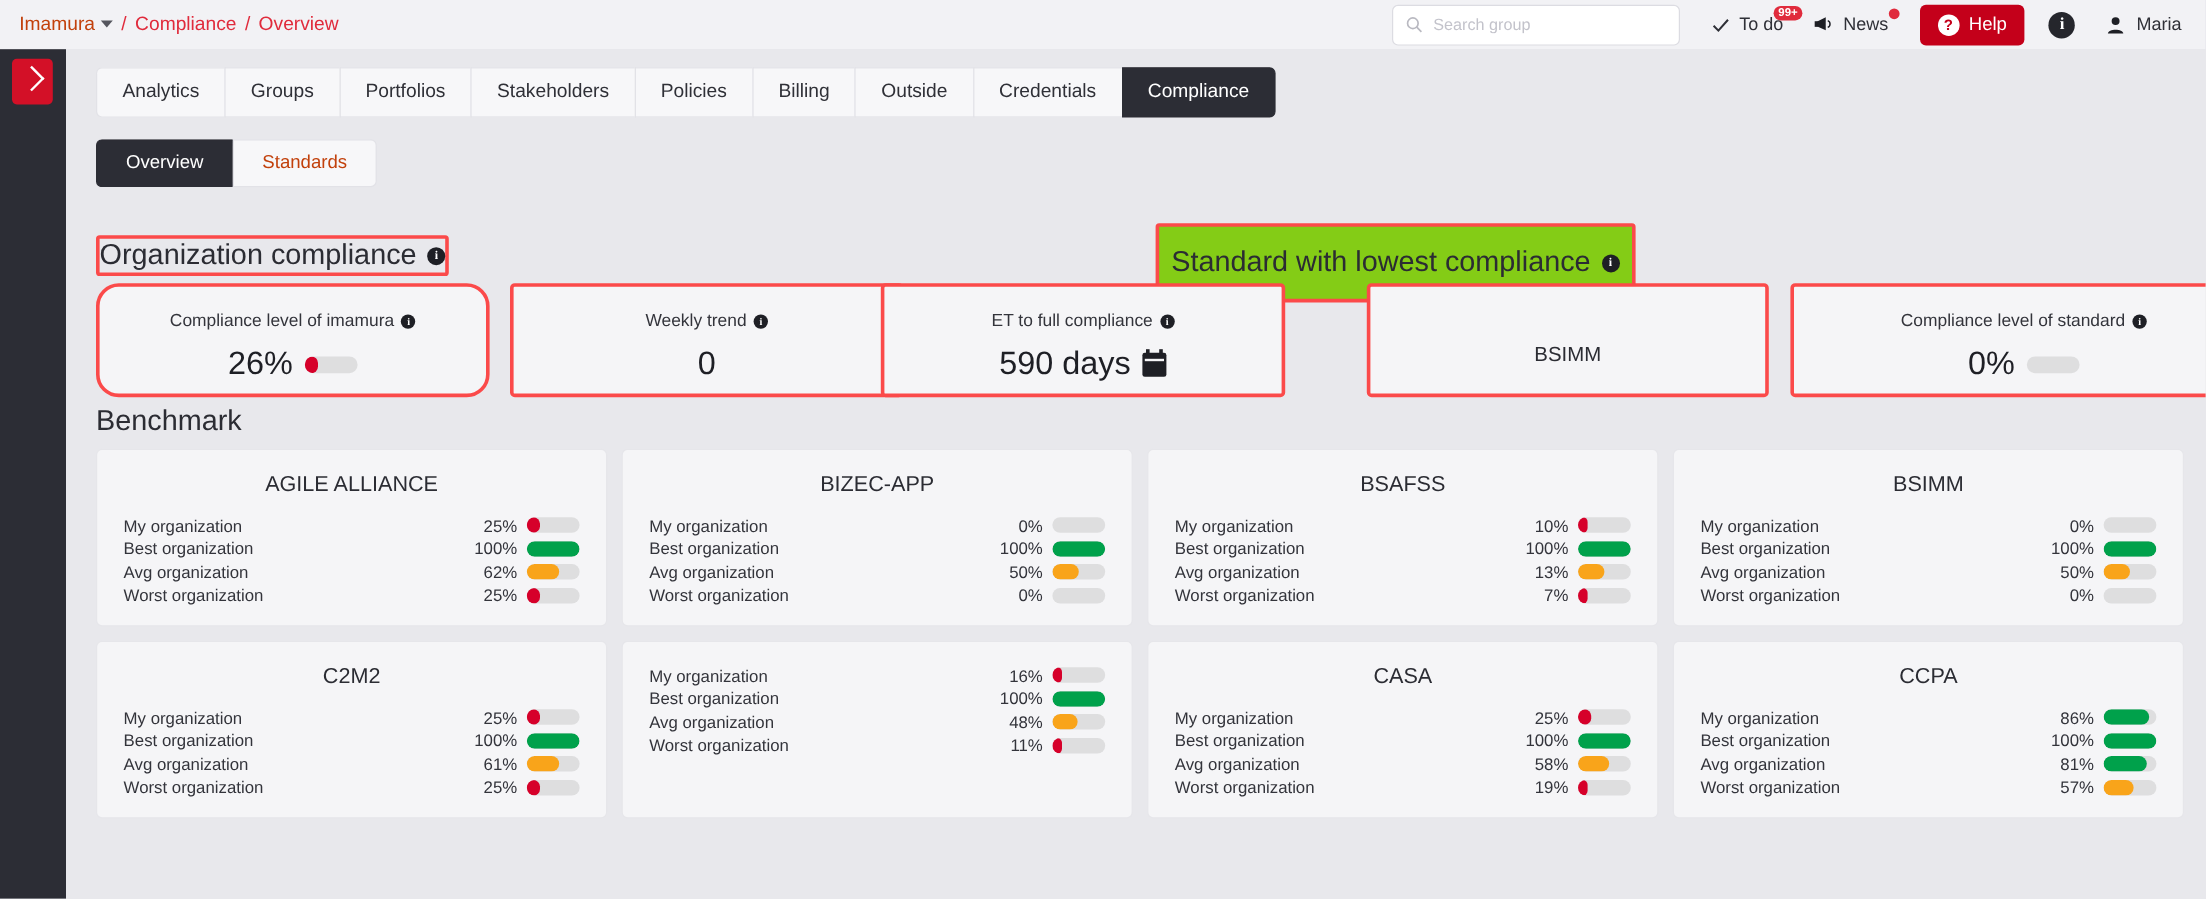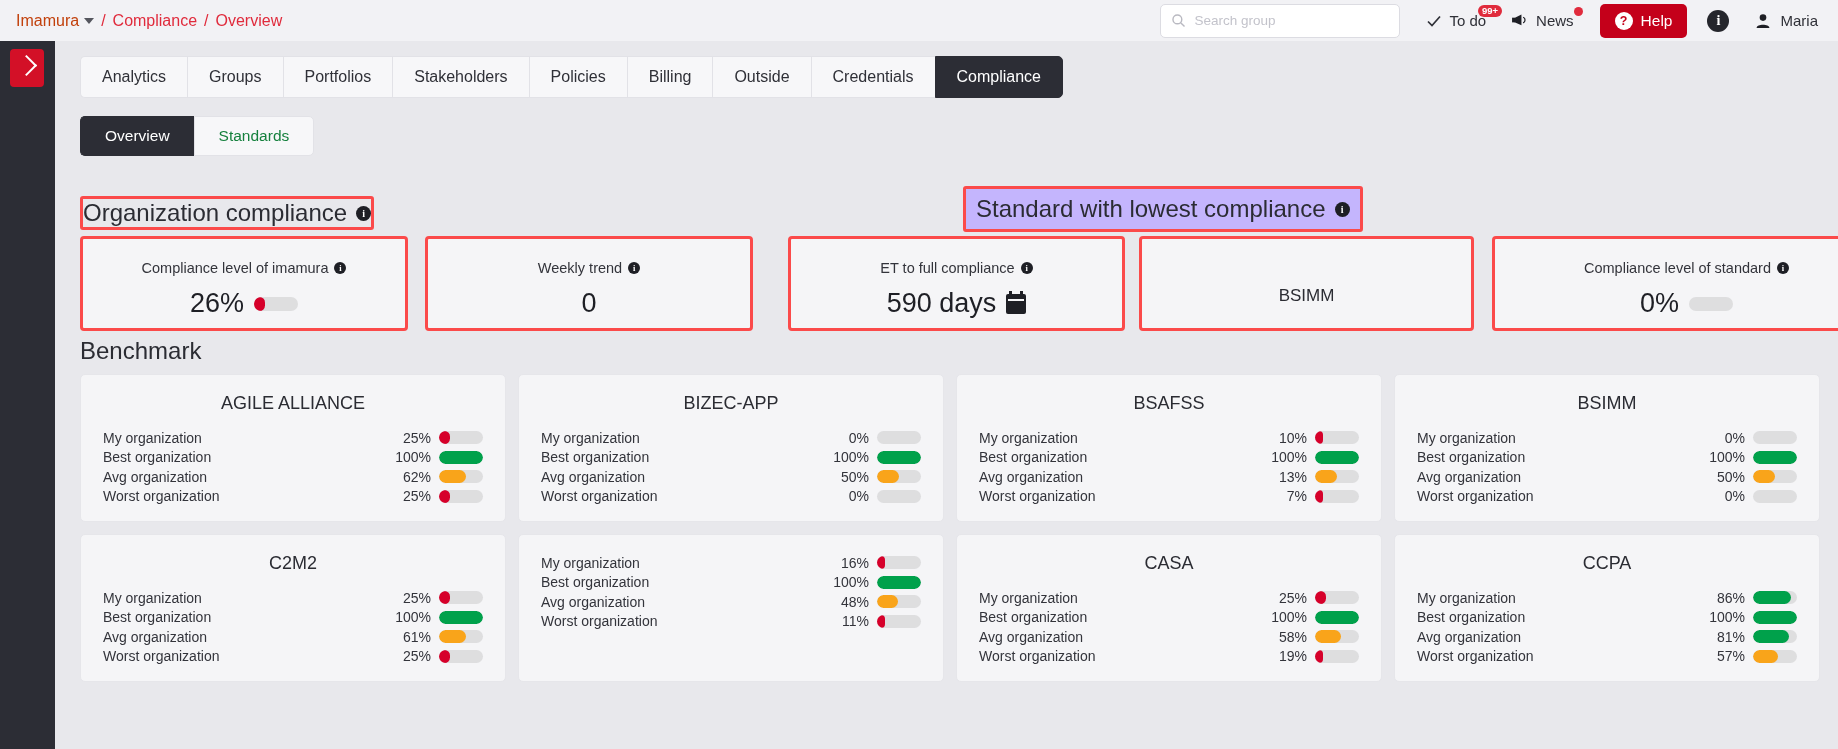--- a/index.html
+++ b/index.html
@@ -95,21 +95,21 @@
     background: #f7f7f9; border: 1px solid #e2e2e7; border-right: 0;
     font-size: 16px; color: #2f3037; padding: 11px 21px; cursor: pointer;
   }
   .tab:first-child { border-radius: 5px 0 0 5px; }
   .tab:last-child { border-right: 1px solid #e2e2e7; border-radius: 0 5px 5px 0; }
   .tab.active { background: #2c2d35; color: #fff; border-color: #2c2d35; }
 
   .subtabs { display: flex; margin: 18px 0 0 25px; }
   .subtab {
     background: #f7f7f9; border: 1px solid #e2e2e7; border-right: 0;
-    font-size: 15.5px; color: #15803d; padding: 10px 24px; cursor: pointer;
+    font-size: 15.5px; color: #c2410c; padding: 10px 24px; cursor: pointer;
   }
   .subtab:first-child { border-radius: 5px 0 0 5px; }
   .subtab:last-child { border-right: 1px solid #e2e2e7; border-radius: 0 5px 5px 0; }
   .subtab.active { background: #2c2d35; color: #fff; border-color: #2c2d35; }
 
   .section-head {
     font-size: 24px; color: #2b2c33; font-weight: normal;
     display: flex; align-items: center; gap: 9px;
   }
   .info-i {
@@ -118,21 +118,21 @@
     color: #fff; font-size: 10px; font-weight: bold;
     font-family: "Liberation Serif", serif; flex: 0 0 auto;
   }
   .info-i.sm { width: 12px; height: 12px; font-size: 8.5px; }
 
   .hl { border: 3px solid #fb4a4a; border-radius: 3px; }
 
   #org-head { position: absolute; left: 25px; top: 155px; }
   #low-head {
     position: absolute; left: 908px; top: 145px;
-    padding: 6px 10px; background: #c4b5fd;
+    padding: 16px 10px; background: #84cc16;
   }
 
   .kpi-row { position: absolute; left: 25px; right: 18px; top: 195px; height: 95px; }
   .kpi {
     position: absolute; top: 0; height: 95px; background: #f5f5f7;
     border-radius: 4px; display: flex; flex-direction: column;
     align-items: center; justify-content: flex-start; padding-top: 21px;
   }
   .kpi-label { font-size: 14.5px; color: #33343b; display: flex; align-items: center; gap: 6px; }
   .kpi-value {
@@ -266,42 +266,42 @@
     <span>Organization compliance</span>
     <span class="info-i">i</span>
   </div>
 
   <div class="section-head hl" id="low-head">
     <span>Standard with lowest compliance</span>
     <span class="info-i">i</span>
   </div>
 
   <div class="kpi-row" id="kpi-row">
-      <div class="kpi hl" style="left: 0px; width: 328px;">
+      <div class="kpi hl" style="left: 0px; width: 328px; border-radius: 19px;">
         <div class="kpi-label">
           <span>Compliance level of imamura</span>
           <span class="info-i sm">i</span>
         </div>
         <div class="kpi-value">
           <span>26%</span>
           <span class="pill lg">
             <i style="width: 26%; background: rgb(214, 0, 42);"></i>
           </span>
         </div>
       </div>
       <div class="kpi hl" style="left: 345px; width: 328px; text-align: right;">
         <div class="kpi-label">
           <span>Weekly trend</span>
           <span class="info-i sm">i</span>
         </div>
         <div class="kpi-value">
           <span>0</span>
         </div>
       </div>
-      <div class="kpi hl" style="left: 708px; width: 337px;">
+      <div class="kpi hl" style="left: 654px; width: 337px;">
         <div class="kpi-label">
           <span>ET to full compliance</span>
           <span class="info-i sm">i</span>
         </div>
         <div class="kpi-value">
           <span>590 days</span>
           <span class="cal"></span>
         </div>
       </div>
       <div class="kpi hl" style="left: 1059px; width: 335px;">

